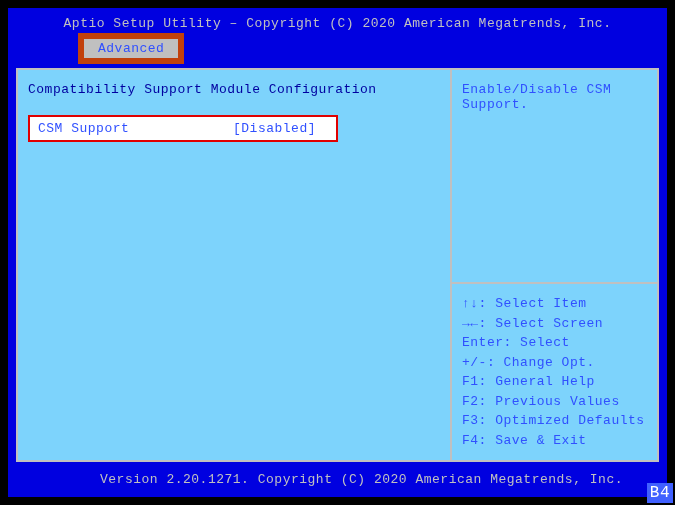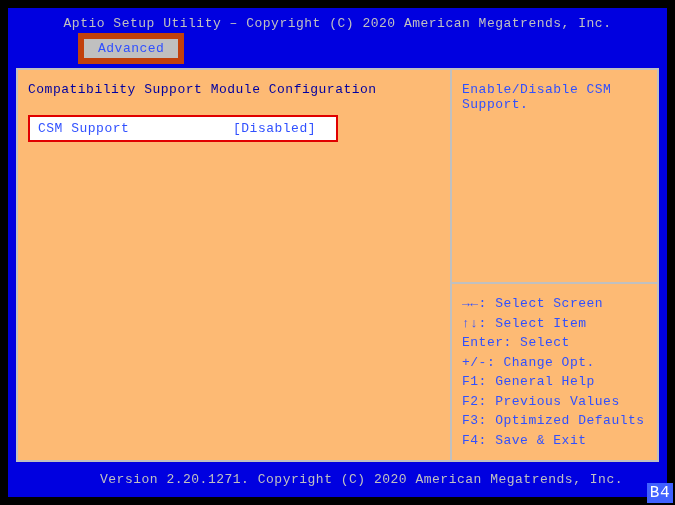--- a/index.html
+++ b/index.html
@@ -40,21 +40,21 @@
       background: #c0c0c0;
       padding: 2px 14px;
       display: inline-block;
       border: 6px solid #c2410c;
     }
     .main-area {
       flex: 1;
       margin: 0 8px;
       border: 2px solid #c0c0c0;
       display: flex;
-      background: #fdba74;
+      background: #7dd3fc;
     }
     .left-panel {
       flex: 1;
       padding: 12px 10px;
       border-right: 2px solid #c0c0c0;
       color: #0000a0;
     }
     .section-title {
       margin-bottom: 18px;
     }
@@ -117,22 +117,22 @@
     <div class="left-panel">
       <div class="section-title">Compatibility Support Module Configuration</div>
       <div class="setting-row">
         <span class="setting-label">CSM Support</span>
         <span class="setting-value">[Disabled]</span>
       </div>
     </div>
     <div class="right-panel">
       <div class="help-area">Enable/Disable CSM Support.</div>
       <div class="keys-area">
+        <div class="key-line">↑↓: Select Item</div>
         <div class="key-line">→←: Select Screen</div>
-        <div class="key-line">↑↓: Select Item</div>
         <div class="key-line">Enter: Select</div>
         <div class="key-line">+/-: Change Opt.</div>
         <div class="key-line">F1: General Help</div>
         <div class="key-line">F2: Previous Values</div>
         <div class="key-line">F3: Optimized Defaults</div>
         <div class="key-line">F4: Save &amp; Exit</div>
       </div>
     </div>
   </div>
   <div class="footer">Version 2.20.1271. Copyright (C) 2020 American Megatrends, Inc.</div>

